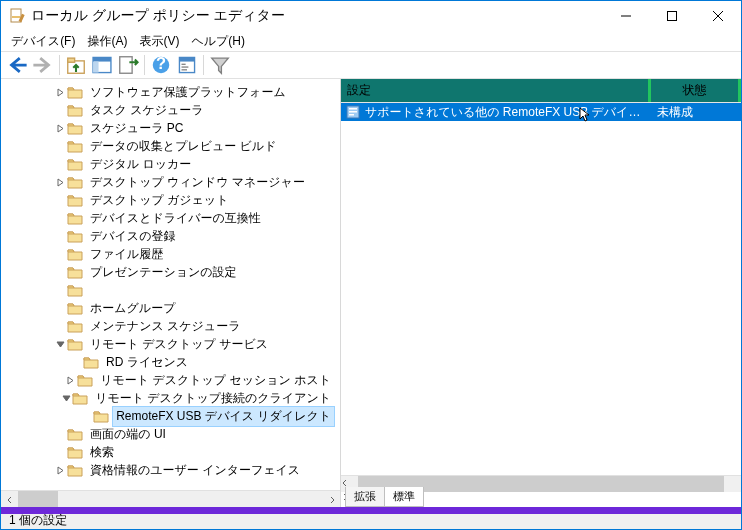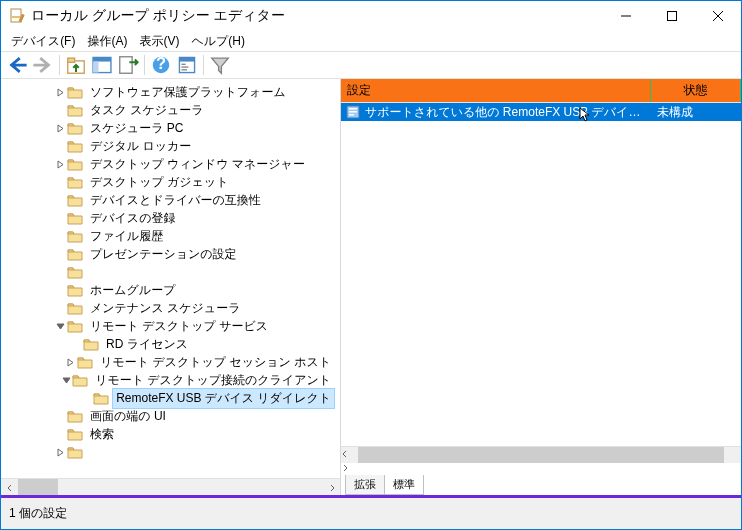--- a/index.html
+++ b/index.html
@@ -23,38 +23,38 @@
 .twisty svg{width:9px;height:9px}
 .folder{width:16px;height:14px;margin-right:4px;flex-shrink:0}
 .node-label{padding:1px 3px}
 .node-label.sel{background:#cce8ff;outline:1px solid #99d1ff}
 .hscroll{height:17px;border-top:1px solid #e1e1e1;background:#f0f0f0;position:relative}
 .hscroll .thumb{position:absolute;left:17px;top:0;height:100%;width:40px;background:#cdcdcd}
 .hscroll .arrow{position:absolute;top:0;width:17px;height:17px;display:flex;align-items:center;justify-content:center}
 .hscroll .arrow.r{right:0}
 .list-pane{flex:1;display:flex;flex-direction:column;overflow:hidden}
 .list-header{height:24px;display:flex;border-bottom:1px solid #e5e5e5}
-.lh-cell{border-right:1px solid #22c55e;display:flex;align-items:center;padding:0 6px;background:#f97316}
+.lh-cell{border-right:3px solid #22c55e;display:flex;align-items:center;padding:0 6px;background:#0f766e}
 .lh-cell.c1{flex:1}
 .lh-cell.c2{width:90px;justify-content:center}
 .list-body{flex:1;overflow:auto;position:relative}
 .list-row{height:18px;display:flex;align-items:center}
 .list-row.sel{background:#0078d7;color:#fff}
 .list-row.sel *{color:#fff}
 .lr-icon{width:16px;height:16px;margin:0 4px;flex-shrink:0}
 .lr-c1{flex:1;overflow:hidden;text-overflow:ellipsis;white-space:nowrap}
 .lr-c2{width:90px;padding-left:6px}
 .cursor{position:absolute;width:16px;height:16px;pointer-events:none}
 .list-hscroll{height:17px;border-top:1px solid #e1e1e1;background:#f0f0f0;position:relative}
 .list-hscroll .thumb{position:absolute;left:17px;top:0;height:100%;right:17px;background:#cdcdcd}
-.tabs{height:32px;display:flex;align-items:flex-end;padding-left:4px;background:#fff;border-top:1px solid #fff}
+.tabs{height:15px;display:flex;align-items:flex-end;padding-left:4px;background:#fff;border-top:1px solid #fff}
 .tab{border:1px solid #bfbfbf;border-top:none;padding:2px 8px;font-size:11px;background:#fff;position:relative}
 .tab.inactive{background:#f4f4f4}
 .tab + .tab{margin-left:-1px}
-.status{height:34px;background:#f0f0f0;border-top:3px solid #6d28d9;display:flex;align-items:center;padding:0 8px}
+.status{height:22px;background:#f0f0f0;border-top:7px solid #6d28d9;display:flex;align-items:flex-end;padding:0 8px}
 .arrow-glyph{fill:none;stroke:#1968c4;stroke-width:2}
 .arrow-glyph.disabled{stroke:#b0b0b0}
 .pad{display:inline-block}
 </style>
 </head>
 <body>
 
 <div class="titlebar">
   <svg class="app-icon" viewBox="0 0 16 16">
     <rect x="2" y="1" width="10" height="13" fill="#fff" stroke="#b38b4d"></rect>
@@ -183,20 +183,29 @@
           </svg>
           <span class="node-label">スケジューラ PC</span>
         </div>
         <div class="tree-row">
           <span class="pad" style="width:52px"></span>
           <span class="twisty"></span>
           <svg class="folder" viewBox="0 0 16 14">
             <path d="M1 3 h5 l1 2 h8 v8 h-14 z" fill="#f7e09a" stroke="#caa15a"></path>
             <path d="M1 3 h5 l1 2 h-6 z" fill="#f0d07a" stroke="#caa15a"></path>
           </svg>
+          <span class="node-label">データの収集とプレビュー ビルド</span>
+        </div>
+        <div class="tree-row">
+          <span class="pad" style="width:52px"></span>
+          <span class="twisty"></span>
+          <svg class="folder" viewBox="0 0 16 14">
+            <path d="M1 3 h5 l1 2 h8 v8 h-14 z" fill="#f7e09a" stroke="#caa15a"></path>
+            <path d="M1 3 h5 l1 2 h-6 z" fill="#f0d07a" stroke="#caa15a"></path>
+          </svg>
           <span class="node-label">デジタル ロッカー</span>
         </div>
         <div class="tree-row">
           <span class="pad" style="width:52px"></span>
           <span class="twisty">
             <svg viewBox="0 0 9 9">
               <path d="M2 1 L7 4.5 L2 8 Z" fill="none" stroke="#666"></path>
             </svg>
           </span>
           <svg class="folder" viewBox="0 0 16 14">
@@ -355,20 +364,21 @@
           <span class="pad" style="width:52px"></span>
           <span class="twisty">
             <svg viewBox="0 0 9 9">
               <path d="M2 1 L7 4.5 L2 8 Z" fill="none" stroke="#666"></path>
             </svg>
           </span>
           <svg class="folder" viewBox="0 0 16 14">
             <path d="M1 3 h5 l1 2 h8 v8 h-14 z" fill="#f7e09a" stroke="#caa15a"></path>
             <path d="M1 3 h5 l1 2 h-6 z" fill="#f0d07a" stroke="#caa15a"></path>
           </svg>
+          <span class="node-label">資格情報のユーザー インターフェイス</span>
         </div>
       </div>
     <div class="hscroll">
       <div class="arrow">
           <svg width="8" height="8" viewBox="0 0 8 8">
             <path d="M5 1 L2 4 L5 7" fill="none" stroke="#606060"></path>
           </svg>
         </div>
       <div class="thumb"></div>
       <div class="arrow r">

